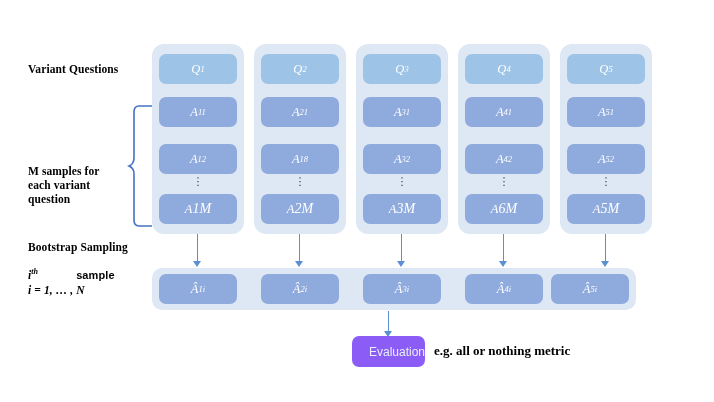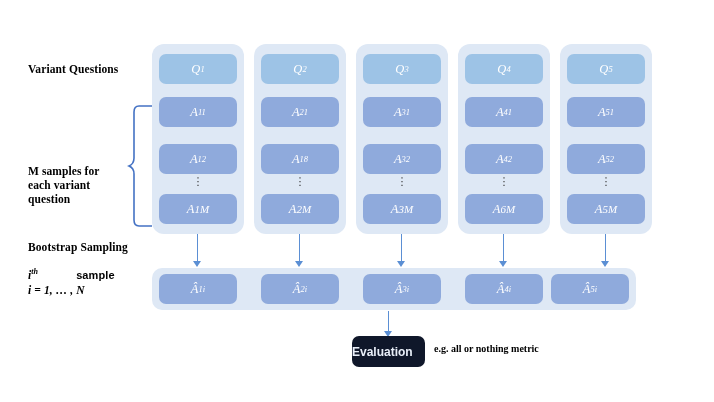--- a/index.html
+++ b/index.html
@@ -27,44 +27,44 @@
        color:#ffffff;display:flex;align-items:center;justify-content:center;
        font-style:italic;font-size:12.5px;font-family:"Liberation Serif",serif;}
   .cell.q{background:#9DC3E6;top:10px;}
   .cell.a1{background:#8FAADC;top:53px;}
   .cell.a2{background:#8FAADC;top:100px;}
   .cell.am{background:#8FAADC;top:150px;}
   .vdots{position:absolute;left:0;width:92px;top:134px;text-align:center;
          color:#3a3a3a;font-size:11px;line-height:6px;}
   .vdots span{display:block;}
   .sub{font-size:8.5px;vertical-align:sub;font-style:italic;}
-  .subm{font-size:11px;vertical-align:sub;font-style:italic;}
+  .subm{font-size:14px;vertical-align:sub;font-style:italic;}
 
   
   #bootstrap-bar{position:absolute;left:152px;top:268px;width:484px;height:42px;
        background:#DEE8F5;border-radius:10px;}
   .bcell{position:absolute;top:6px;width:78px;height:30px;border-radius:7px;
        background:#8FAADC;color:#ffffff;display:flex;align-items:center;
        justify-content:center;font-style:italic;font-size:12.5px;
        font-family:"Liberation Serif",serif;}
 
   
   .arrow{position:absolute;width:9px;}
   .arrow .shaft{position:absolute;left:4px;top:0;width:1.4px;background:#5B8FD4;}
   .arrow .head{position:absolute;left:0;width:0;height:0;
        border-left:4.5px solid transparent;border-right:4.5px solid transparent;
        border-top:6px solid #5B8FD4;}
 
   
   #evaluation-box{position:absolute;left:352px;top:336px;width:73px;height:31px;
-       background:#0f172a;border-radius:7px;color:#E9EFF9;display:flex;
-       align-items:center;justify-content:flex-start;font-size:12px;
-       font-family:"Liberation Sans",sans-serif;font-weight:bold;}
+       background:#8b5cf6;border-radius:7px;color:#E9EFF9;display:flex;
+       align-items:center;justify-content:flex-end;font-size:12px;
+       font-family:"Liberation Sans",sans-serif;}
   #metric-note{position:absolute;left:434px;top:343px;font-weight:bold;
-       font-size:10px;font-family:"Liberation Serif",serif;color:#000;}
+       font-size:13px;font-family:"Liberation Serif",serif;color:#000;}
 
   
   #m-bracket{position:absolute;left:127px;top:104px;}
 </style>
 </head>
 <body>
 
 <div class="stage">
 
   <div class="lbl" id="label-variant-questions">Variant Questions</div>

